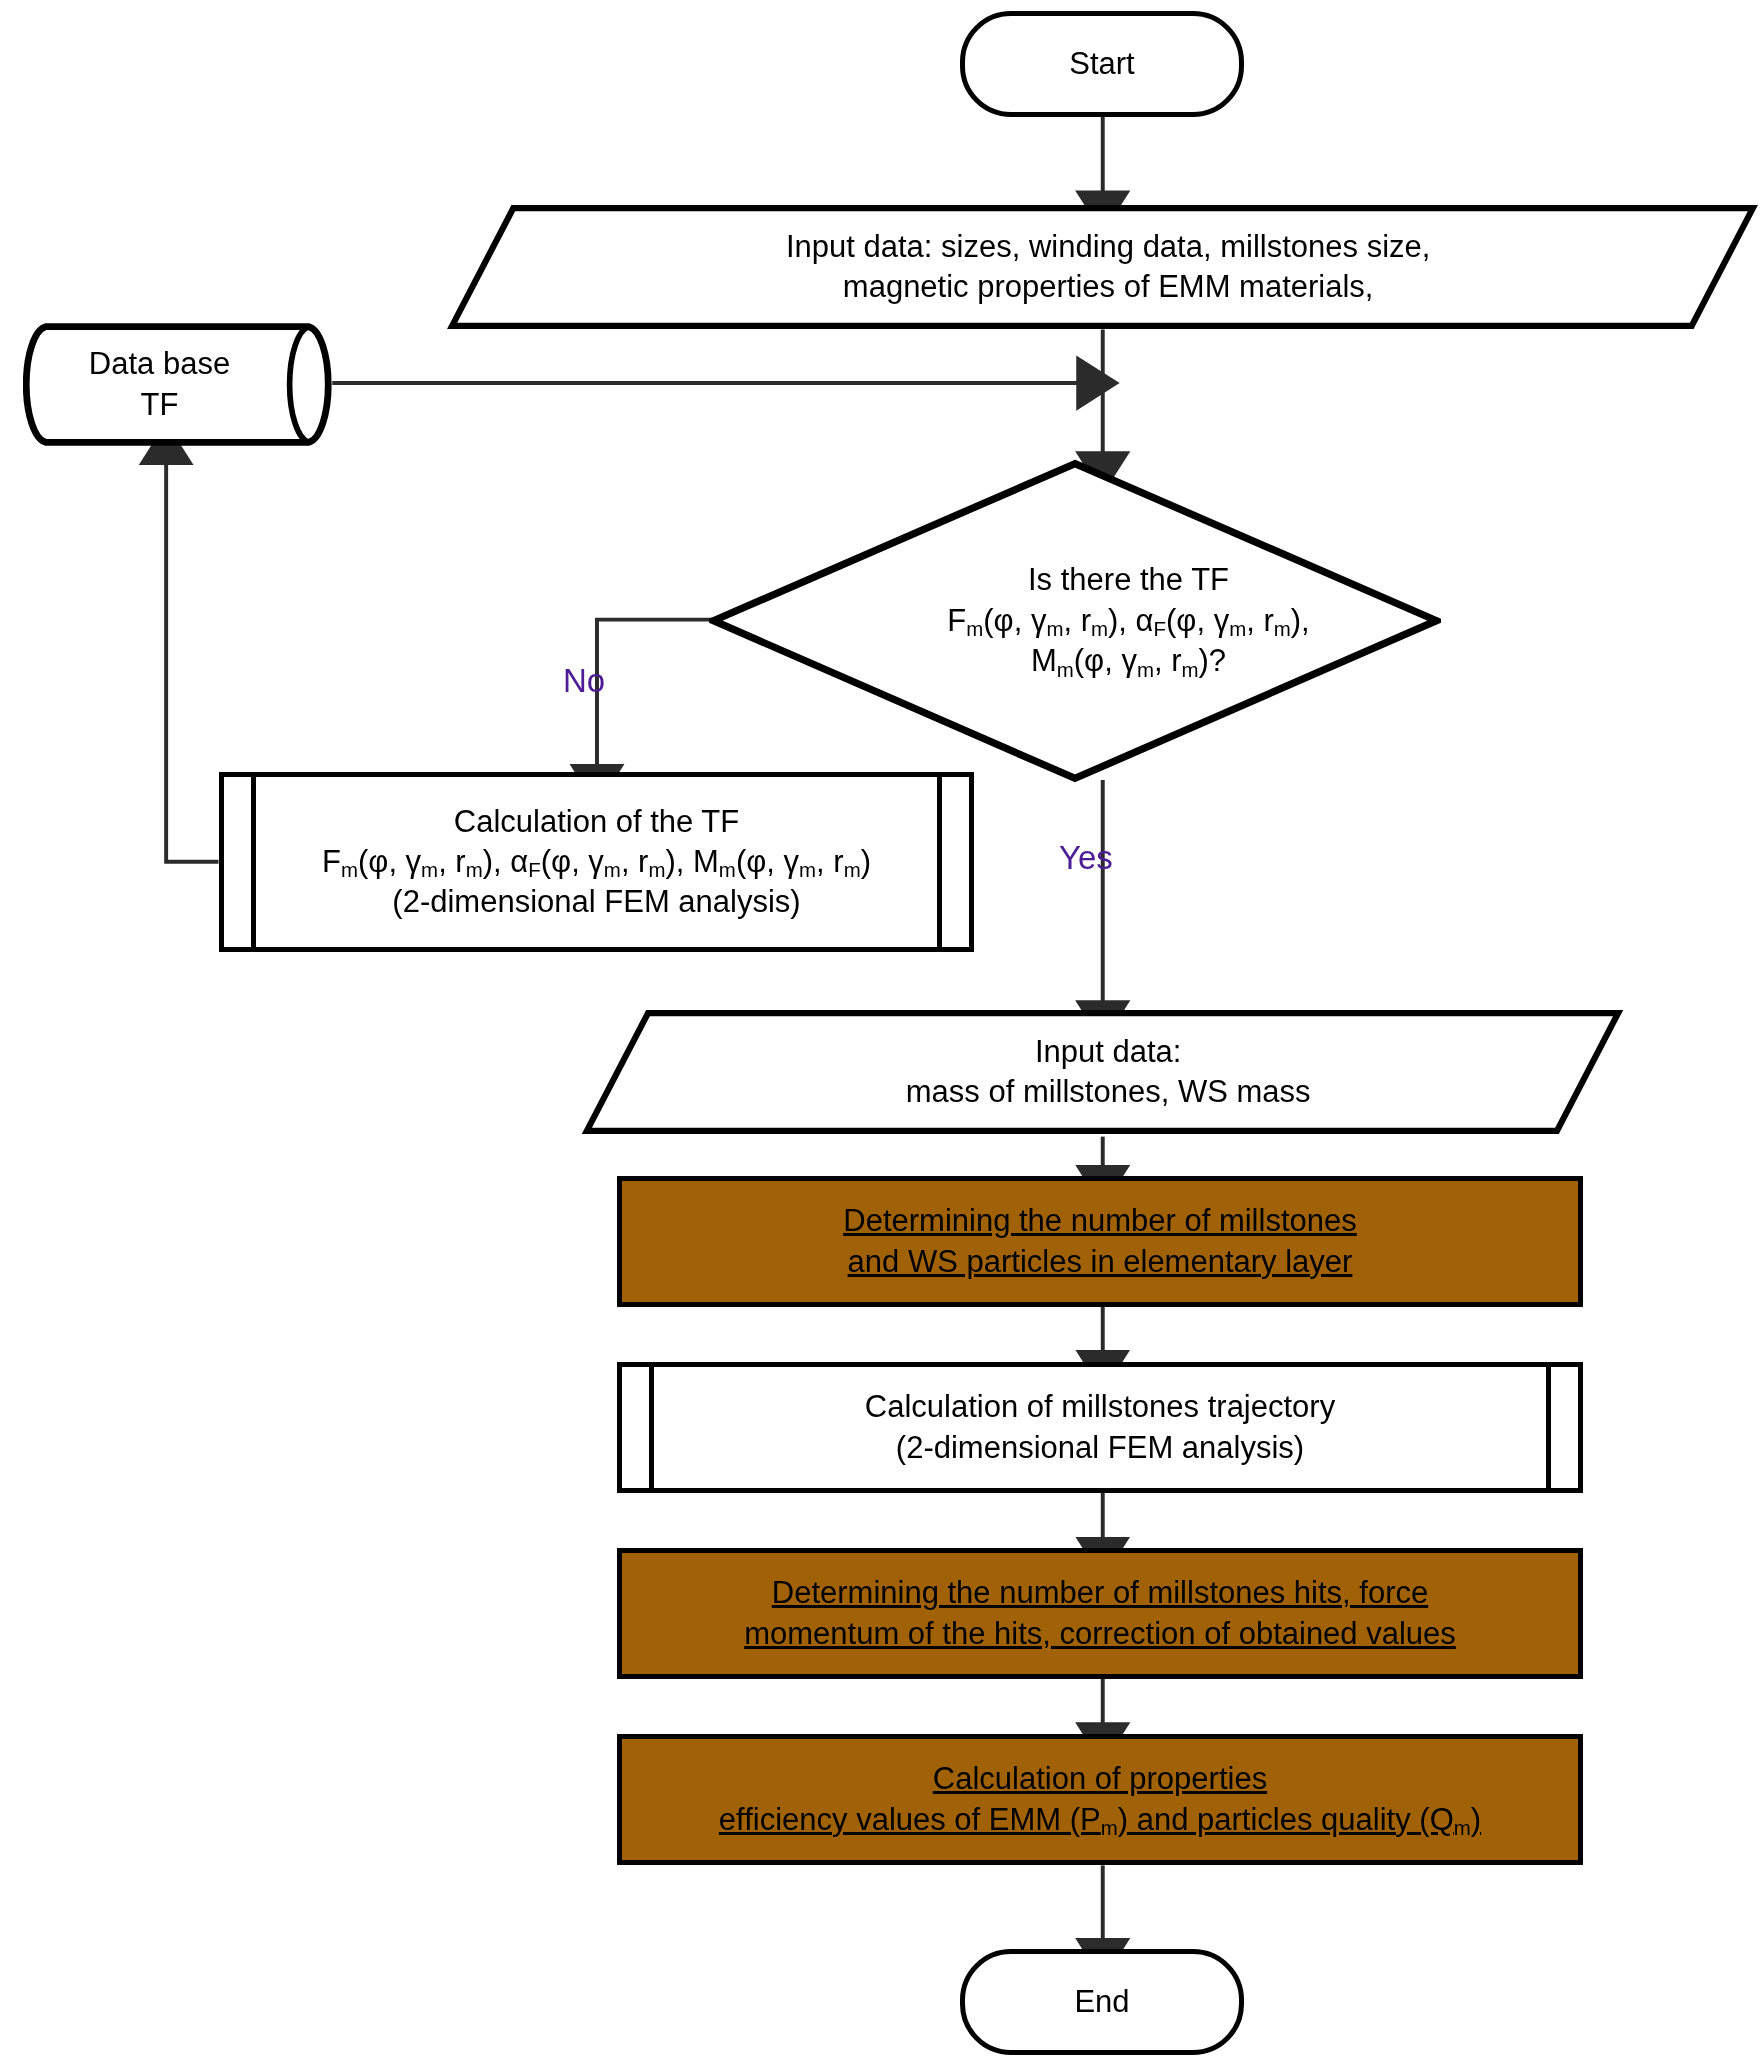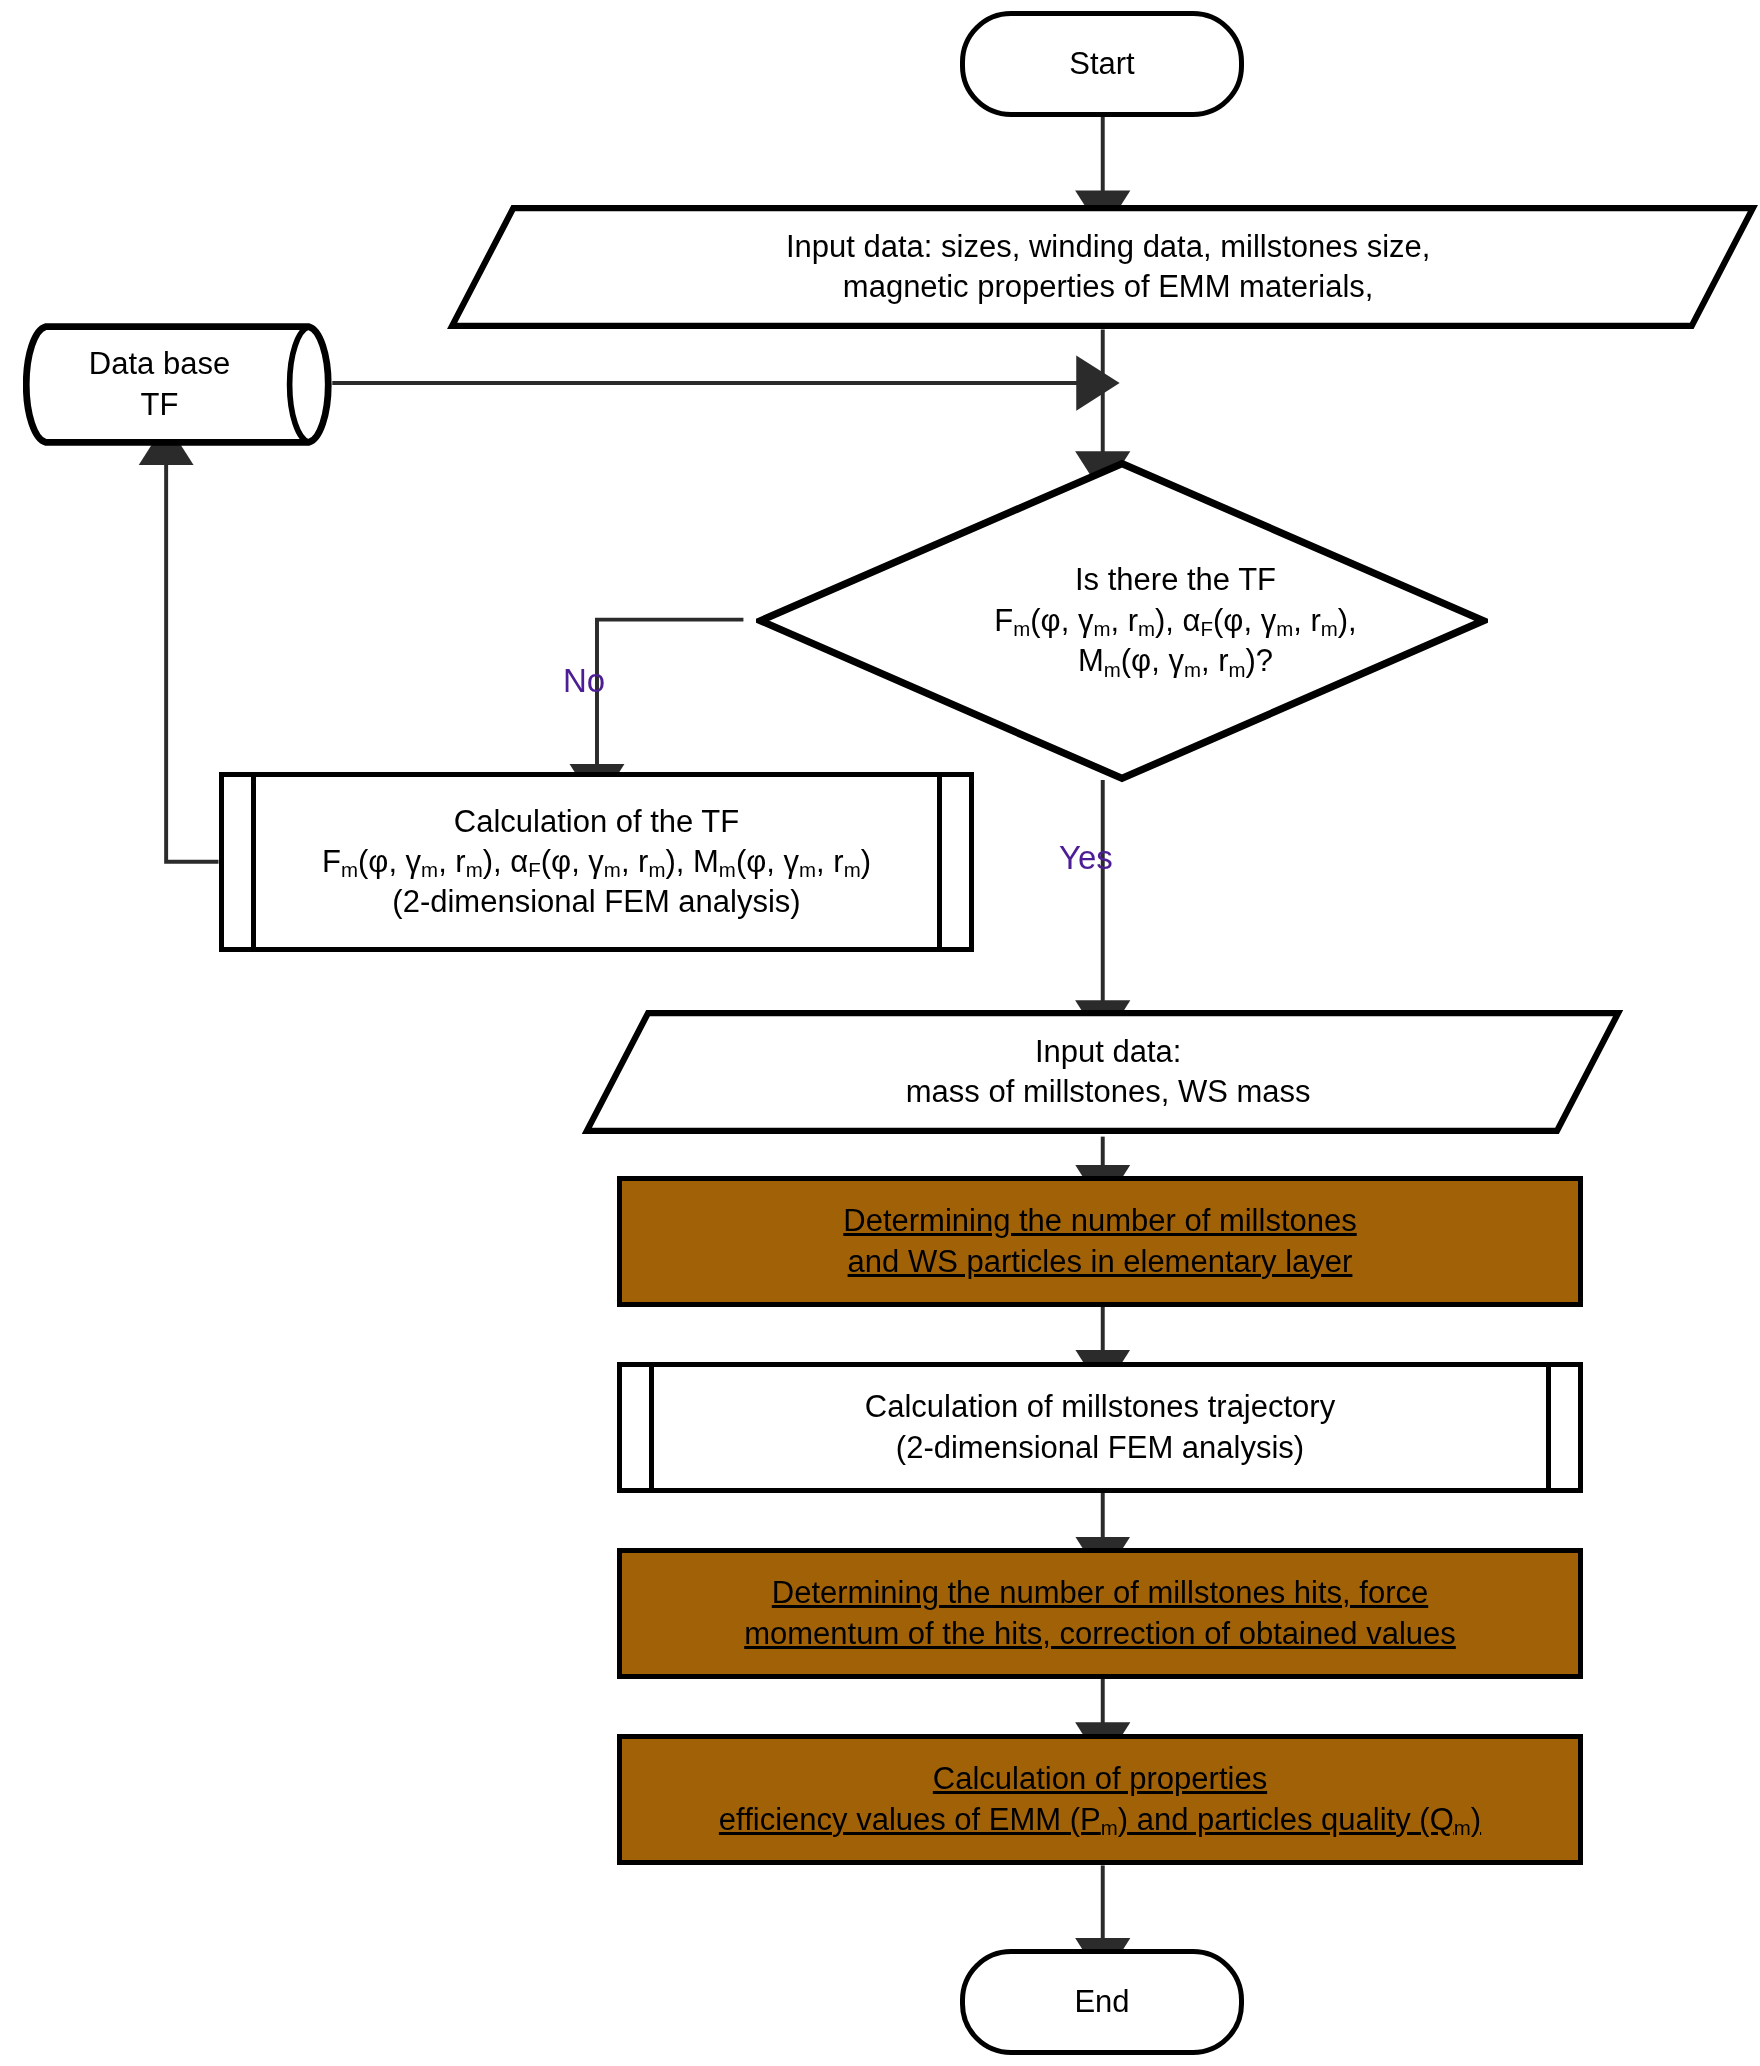--- a/index.html
+++ b/index.html
@@ -192,21 +192,21 @@
       <path d="M507,10 A38,103 0 0 0 507,215" fill="none" stroke="#000000" stroke-width="10"></path>
     </svg>
     <div class="db-text">
       <div>
         <div>Data base</div>
         <div>TF</div>
       </div>
     </div>
   </div>
 
-  <div class="diamond-wrap" style="left:756px; top:459px; width:732px; height:324px;">
+  <div class="diamond-wrap" style="left:709px; top:459px; width:732px; height:324px;">
     <svg width="732" height="324" viewBox="0 0 1300 575" xmlns="http://www.w3.org/2000/svg">
       <polygon points="650,8 1292,287 650,567 8,287" fill="#ffffff" stroke="#000000" stroke-width="13"></polygon>
     </svg>
     <div class="diamond-text" style="padding-left:107px;">
       <div>
         <div>Is there the TF</div>
         <div><span>F</span><sub>m</sub><span>(φ, γ</span><sub>m</sub><span>, r</span><sub>m</sub><span>), α</span><sub>F</sub><span>(φ, γ</span><sub>m</sub><span>, r</span><sub>m</sub><span>),</span></div>
         <div><span>M</span><sub>m</sub><span>(φ, γ</span><sub>m</sub><span>, r</span><sub>m</sub><span>)?</span></div>
       </div>
     </div>

